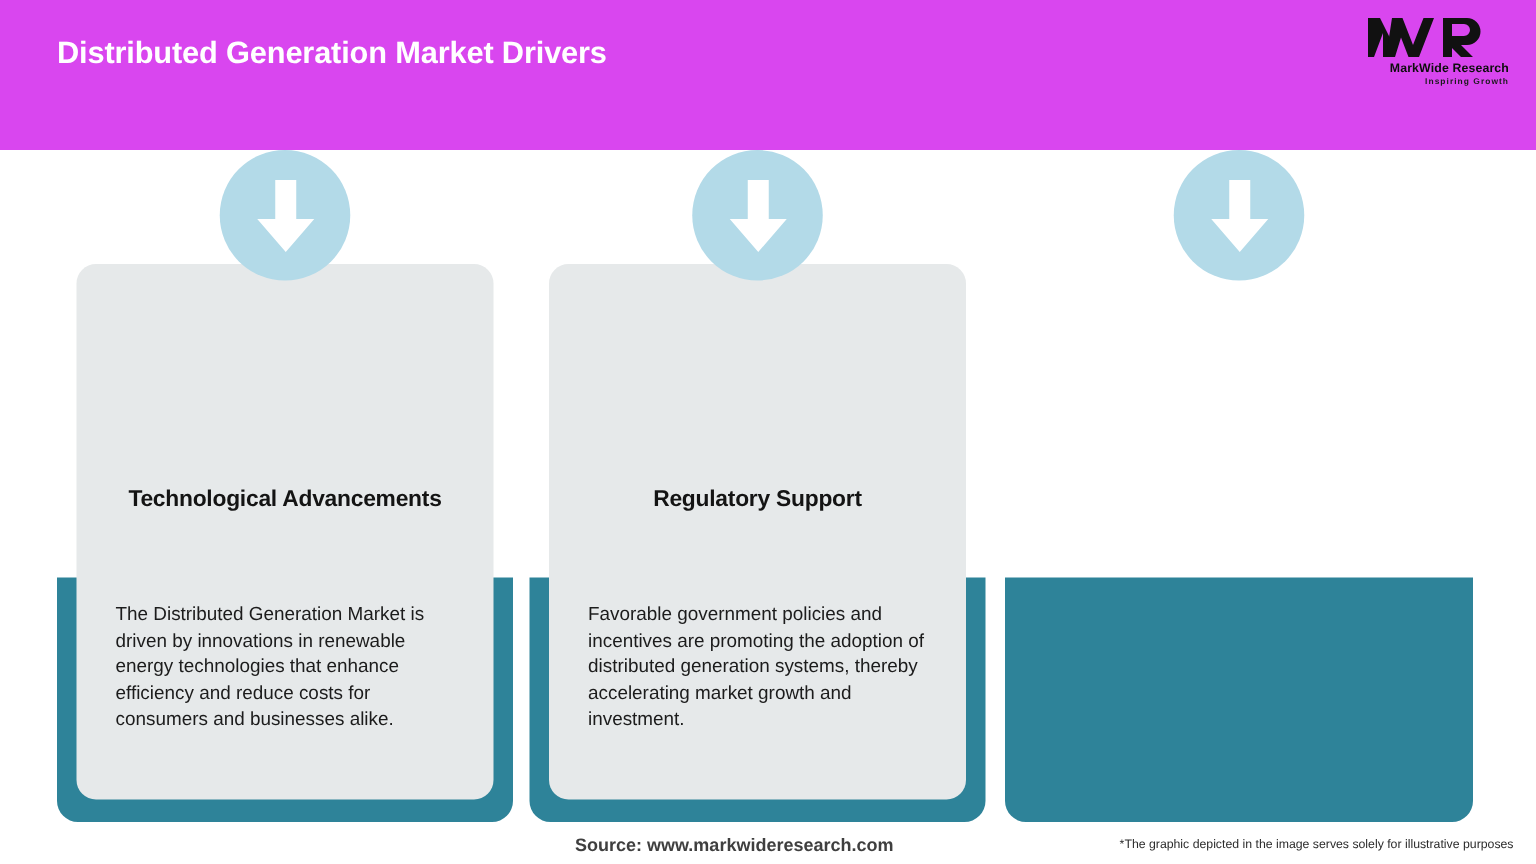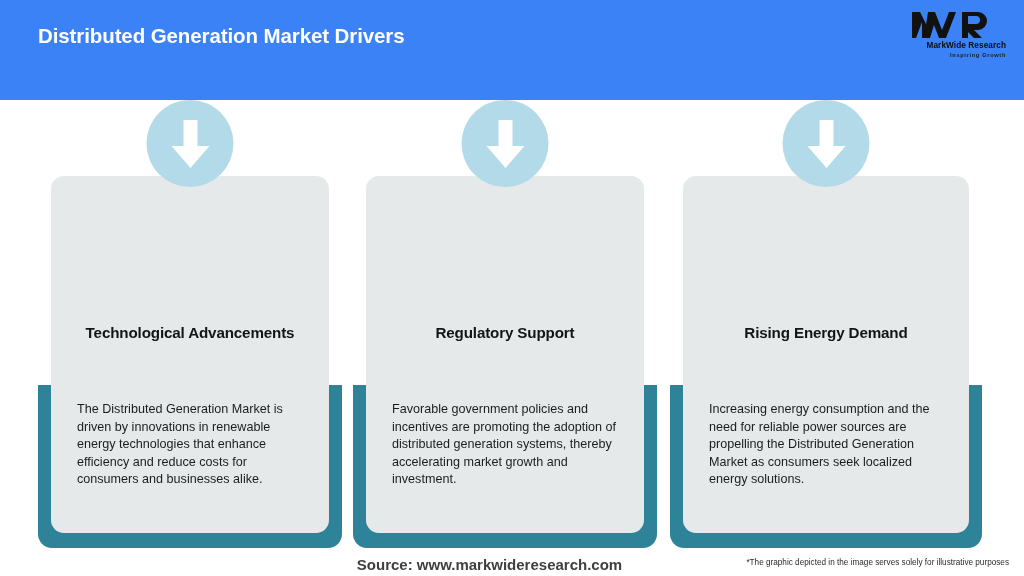--- a/index.html
+++ b/index.html
@@ -15,21 +15,21 @@
     position: relative;
   }
 
   
   .header {
     position: absolute;
     left: 0;
     top: 0;
     width: 1024px;
     height: 100px;
-    background: #3b82f6;
+    background: #d946ef;
   }
   .header-title {
     position: absolute;
     left: 38px;
     top: 24px;
     font-size: 20.5px;
     font-weight: bold;
     color: #ffffff;
     letter-spacing: -0.1px;
     white-space: nowrap;
@@ -150,21 +150,21 @@
     z-index: 2;
   }
 
   
   .footer-source {
     position: absolute;
     left: 0;
     top: 556px;
     width: 979px;
     text-align: center;
-    font-size: 15px;
+    font-size: 12px;
     font-weight: bold;
     color: #3f3f3f;
   }
   .footer-note {
     position: absolute;
     right: 15px;
     top: 558px;
     font-size: 8.2px;
     color: #2b2b2b;
     white-space: nowrap;
@@ -216,24 +216,20 @@
     </div>
     <div class="card-icon">
       <svg width="44" height="52" viewBox="0 0 44 52" aria-hidden="true">
         <polygon points="15,2 29,2 29,28 41,28 22,50 3,28 15,28" fill="#ffffff"></polygon>
       </svg>
     </div>
   </div>
 
   <div class="card-unit" style="left:670px; width:312px;">
     <div class="card-back"></div>
-    <div class="card">
-      <div class="card-title">Rising Energy Demand</div>
-      <div class="card-body">Increasing energy consumption and the need for reliable power sources are propelling the Distributed Generation Market as consumers seek localized energy solutions.</div>
-    </div>
     <div class="card-icon">
       <svg width="44" height="52" viewBox="0 0 44 52" aria-hidden="true">
         <polygon points="15,2 29,2 29,28 41,28 22,50 3,28 15,28" fill="#ffffff"></polygon>
       </svg>
     </div>
   </div>
 
 </div>
 
 <div class="footer-source">Source: www.markwideresearch.com</div>

